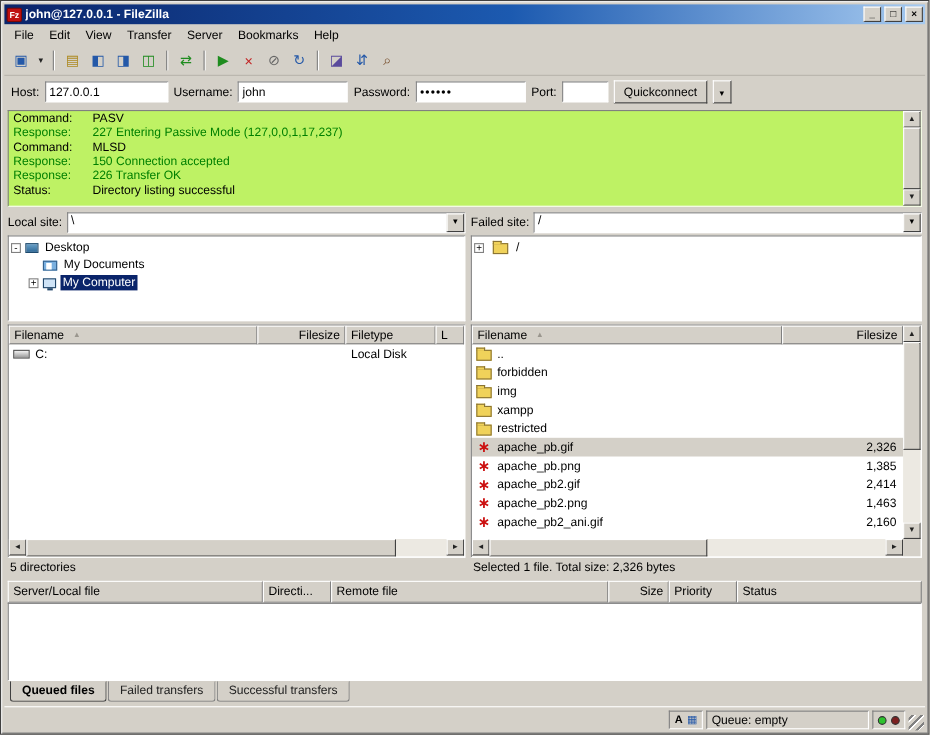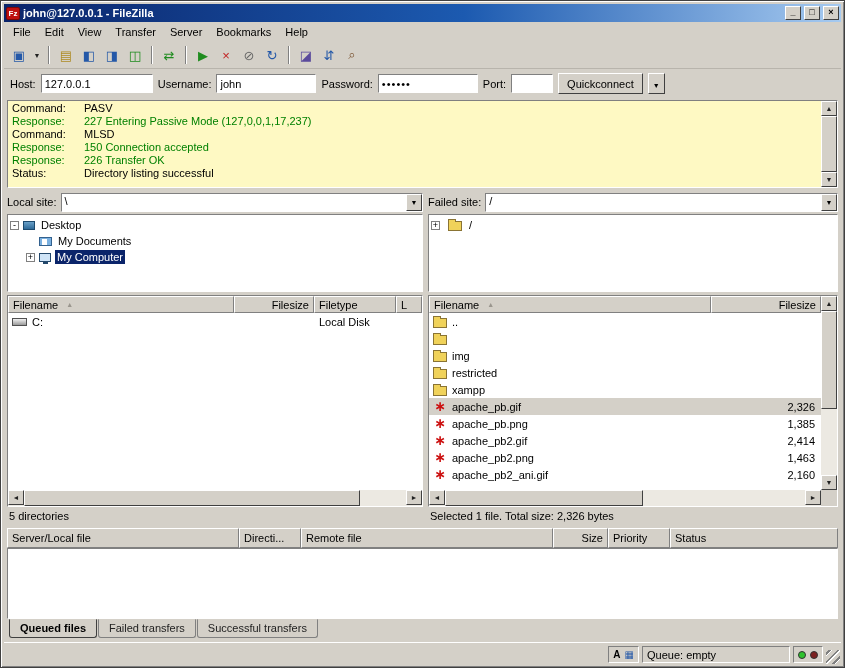--- a/index.html
+++ b/index.html
@@ -33,21 +33,21 @@
   .qcbar { height:29px; flex:none; display:flex; align-items:center; padding:0 6px; gap:5px; }
   .field { height:19px; background:#fff; border:1px solid; border-color:#808080 #fff #fff #808080;
            font-size:11px; padding:1px 3px; font-family:inherit; outline:none; }
   .w-host{width:112px} .w-user{width:100px} .w-pass{width:100px; letter-spacing:1px;} .w-port{width:42px}
   .btn { height:21px; background:#d4d0c8; border:1px solid; border-color:#fff #404040 #404040 #fff;
          font-size:11px; padding:0 8px; font-family:inherit; }
   .btn.dd { padding:0 4px; }
   .btn.dd::before { content:"▼"; font-size:7px; }
 
   
-  .logwrap { flex:none; height:88px; margin:2px 3px; background:#fef9c3; border:1px solid;
+  .logwrap { flex:none; height:88px; margin:2px 3px; background:#bef264; border:1px solid;
              border-color:#808080 #fff #fff #808080; display:flex; overflow:hidden; }
   .loglines { flex:1; padding:1px 0 1px 4px; overflow:hidden; }
   .logline { display:flex; height:13px; line-height:13px; white-space:nowrap; }
   .loglabel { width:72px; flex:none; }
   .logline.response { color:var(--response,#008000); }
 
   
   .scroll-v { width:16px; flex:none; background:#ece9e2; display:flex; flex-direction:column; }
   .sbtn { height:15px; width:16px; flex:none; background:#d4d0c8; border:1px solid; border-color:#fff #404040 #404040 #fff;
           font-size:7px; color:#222; display:flex; align-items:center; justify-content:center; }
@@ -328,35 +328,36 @@
           </span>
         </div>
         <div class="lrows">
           <div class="frow">
             <span class="fi folder"></span>
             <span class="fname">..</span>
             <span class="fsize"></span>
           </div>
           <div class="frow">
             <span class="fi folder"></span>
+            <span class="fname">forbidden</span>
             <span class="fsize"></span>
           </div>
           <div class="frow">
             <span class="fi folder"></span>
             <span class="fname">img</span>
             <span class="fsize"></span>
           </div>
           <div class="frow">
             <span class="fi folder"></span>
+            <span class="fname">xampp</span>
+            <span class="fsize"></span>
+          </div>
+          <div class="frow">
+            <span class="fi folder"></span>
             <span class="fname">restricted</span>
-            <span class="fsize"></span>
-          </div>
-          <div class="frow">
-            <span class="fi folder"></span>
-            <span class="fname">xampp</span>
             <span class="fsize"></span>
           </div>
           <div class="frow selected">
             <span class="fi imgfile">∗</span>
             <span class="fname">apache_pb.gif</span>
             <span class="fsize">2,326</span>
           </div>
           <div class="frow">
             <span class="fi imgfile">∗</span>
             <span class="fname">apache_pb.png</span>

